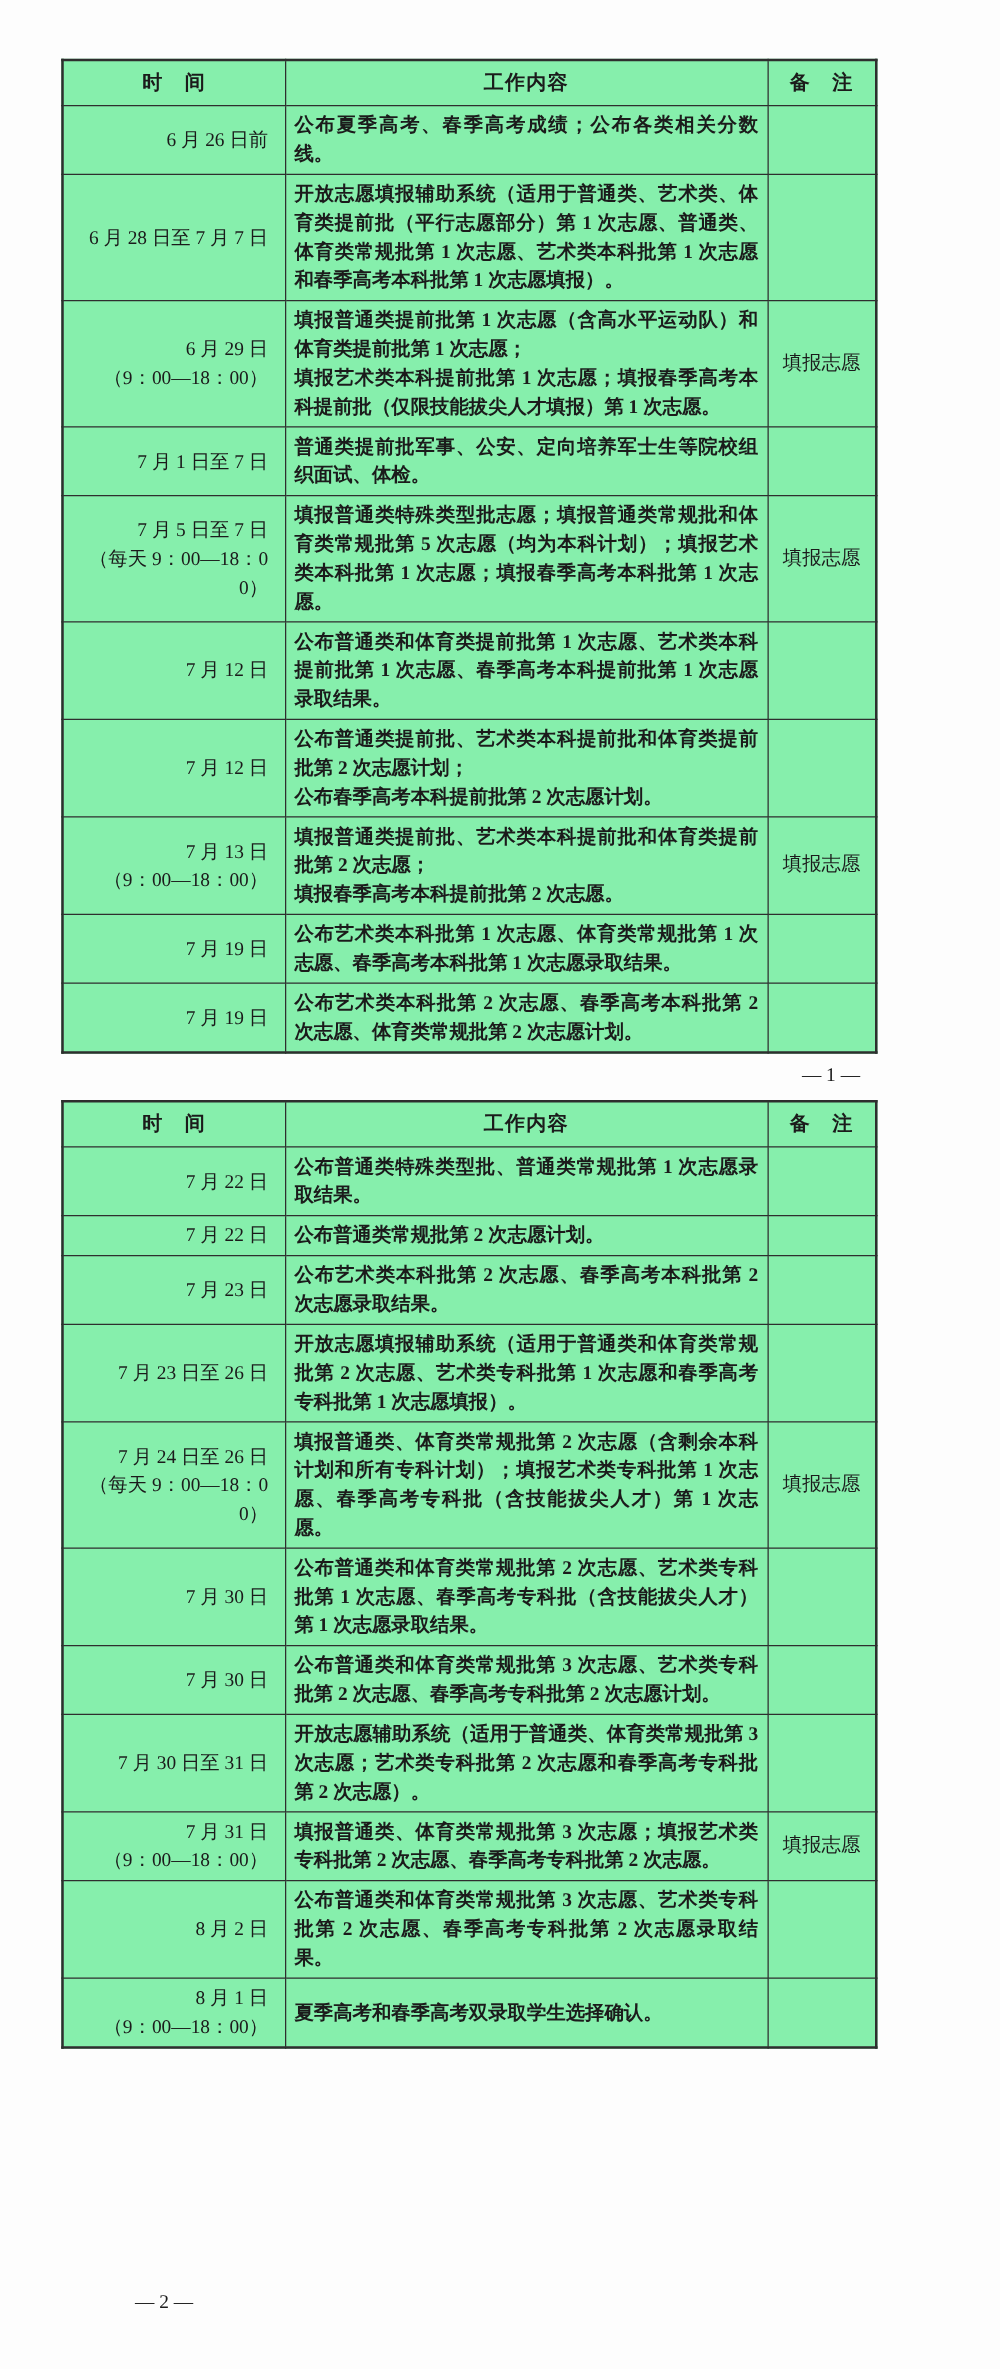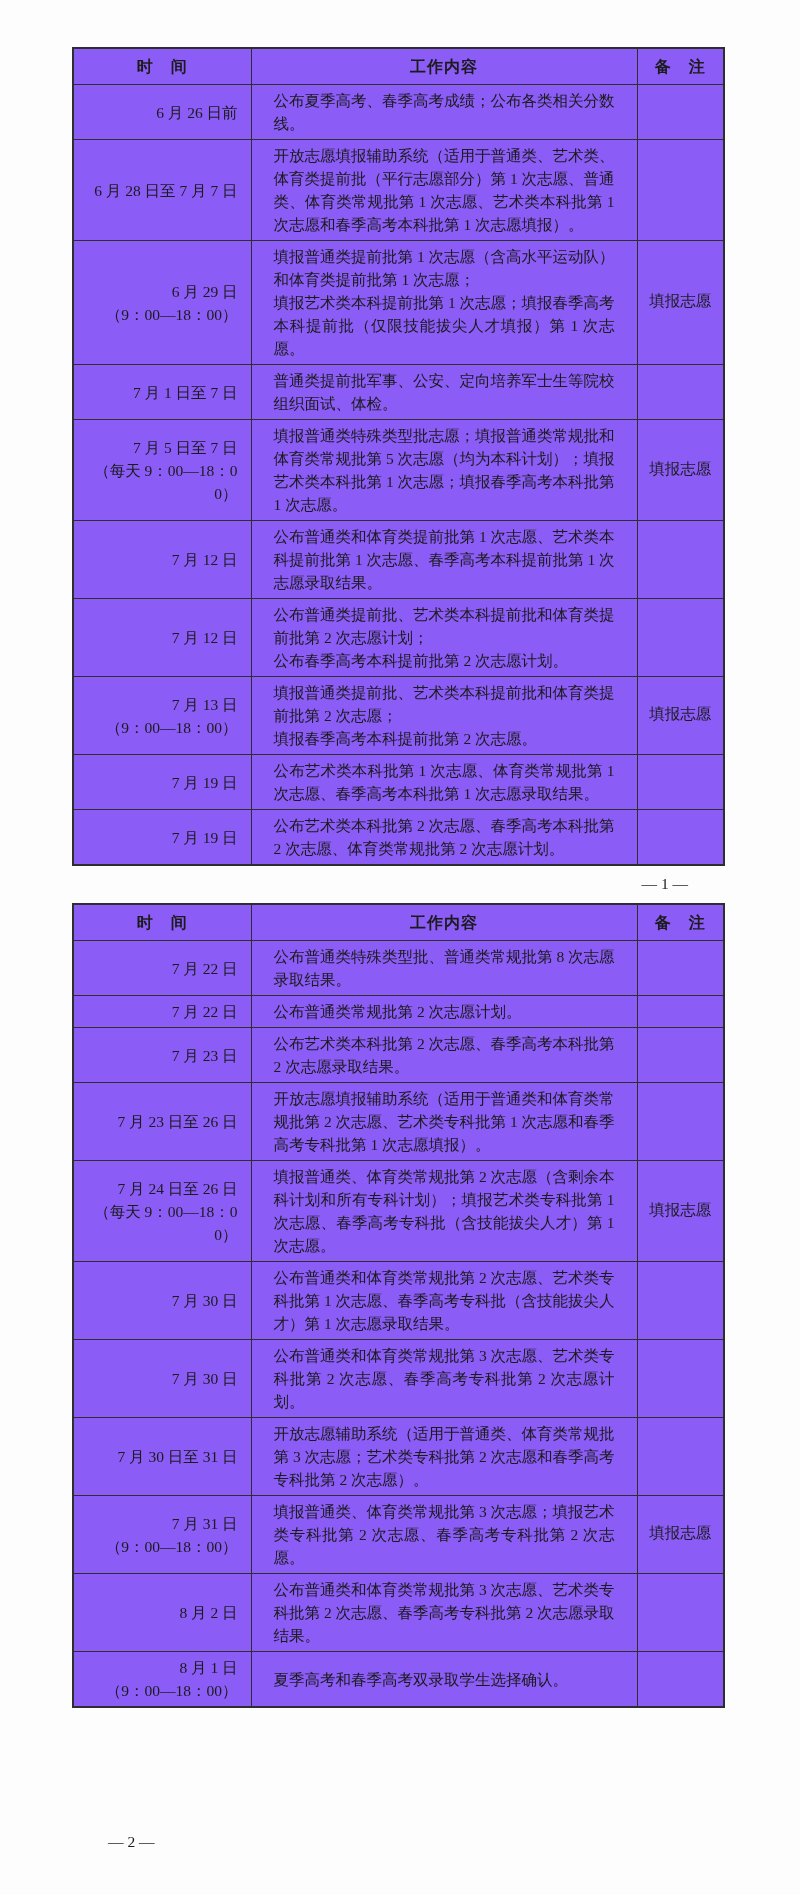--- a/index.html
+++ b/index.html
@@ -18,22 +18,22 @@
   .page {
     position: relative;
     width: 800px;
     height: 1895px;
     overflow: hidden;
   }
   table.sched {
     border-collapse: collapse;
     table-layout: fixed;
     width: 651px;
-    margin-left: 72px;
-    background: #8b5cf6;
+    margin-left: 49px;
+    background: #86efac;
   }
   table.sched-1 { margin-top: 47px; }
   table.sched-2 { margin-top: 10px; }
   table.sched th, table.sched td {
     border: 1px solid #2e2e2e;
     vertical-align: middle;
     font-size: 15.5px;
     line-height: 23px;
     word-break: break-all;
   }
@@ -46,21 +46,22 @@
     text-align: center;
     padding: 6px 2px;
     font-size: 16px;
     letter-spacing: 1px;
   }
   td.cell-time {
     text-align: right;
     padding: 4px 13px;
   }
   td.cell-content {
-    padding: 4px 22px;
+    padding: 4px 7px;
+    font-weight: bold;
   }
   td.cell-content div {
     text-align: justify;
   }
   td.cell-remark {
     text-align: center;
     padding: 4px 2px;
     font-family: Liberation Mono, monospace;
   }
   .pagenum {
@@ -231,21 +232,21 @@
         <th>工作内容</th>
         <th>备　注</th>
       </tr>
     </thead>
     <tbody>
         <tr>
           <td class="cell-time">
             <div>7 月 22 日</div>
           </td>
           <td class="cell-content">
-            <div>公布普通类特殊类型批、普通类常规批第 8 次志愿录取结果。</div>
+            <div>公布普通类特殊类型批、普通类常规批第 1 次志愿录取结果。</div>
           </td>
           <td class="cell-remark">
             <div></div>
           </td>
         </tr>
         <tr>
           <td class="cell-time">
             <div>7 月 22 日</div>
           </td>
           <td class="cell-content">

